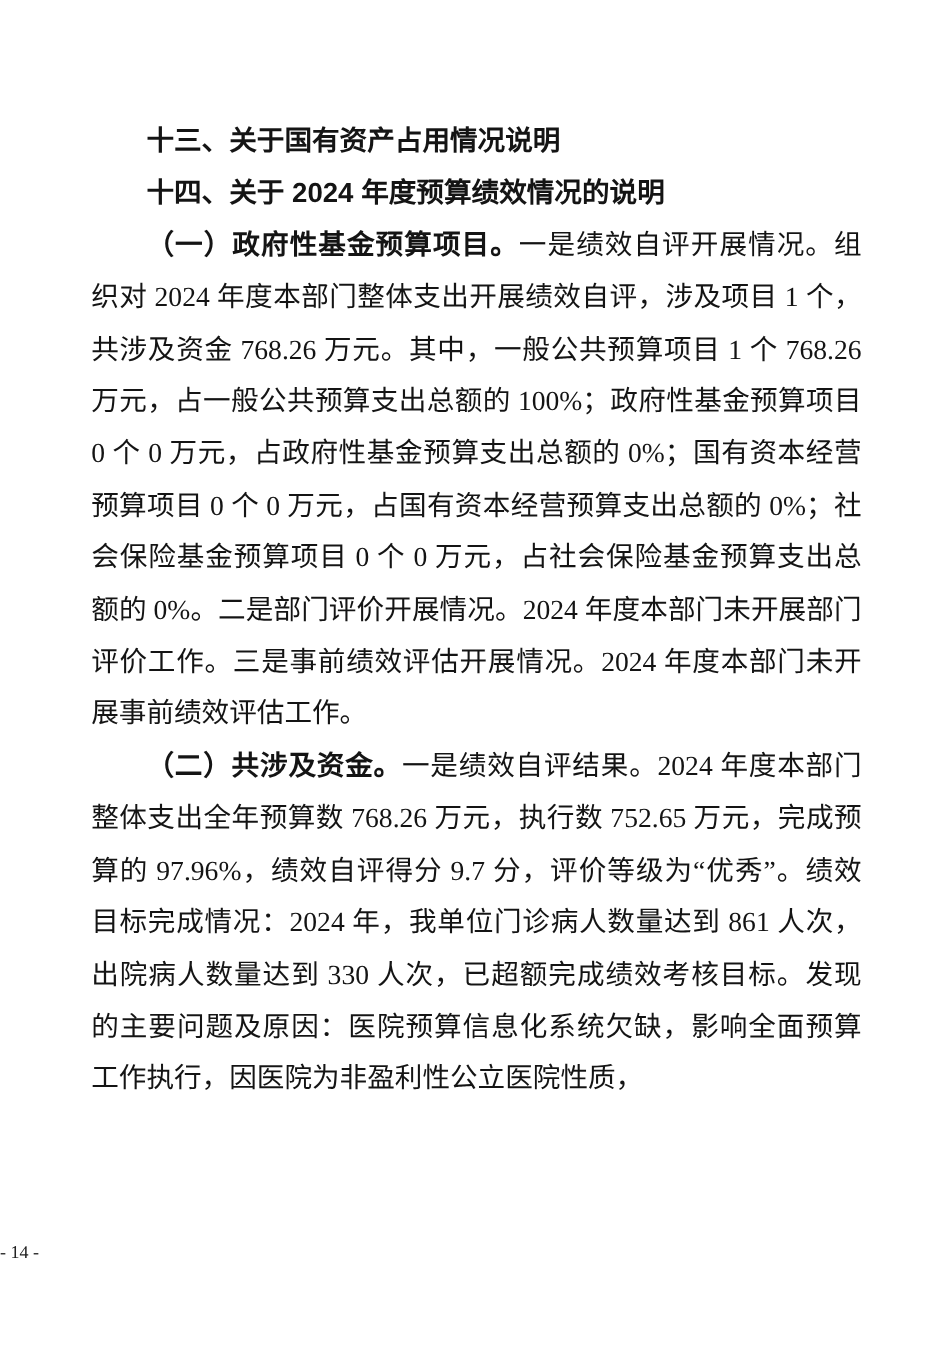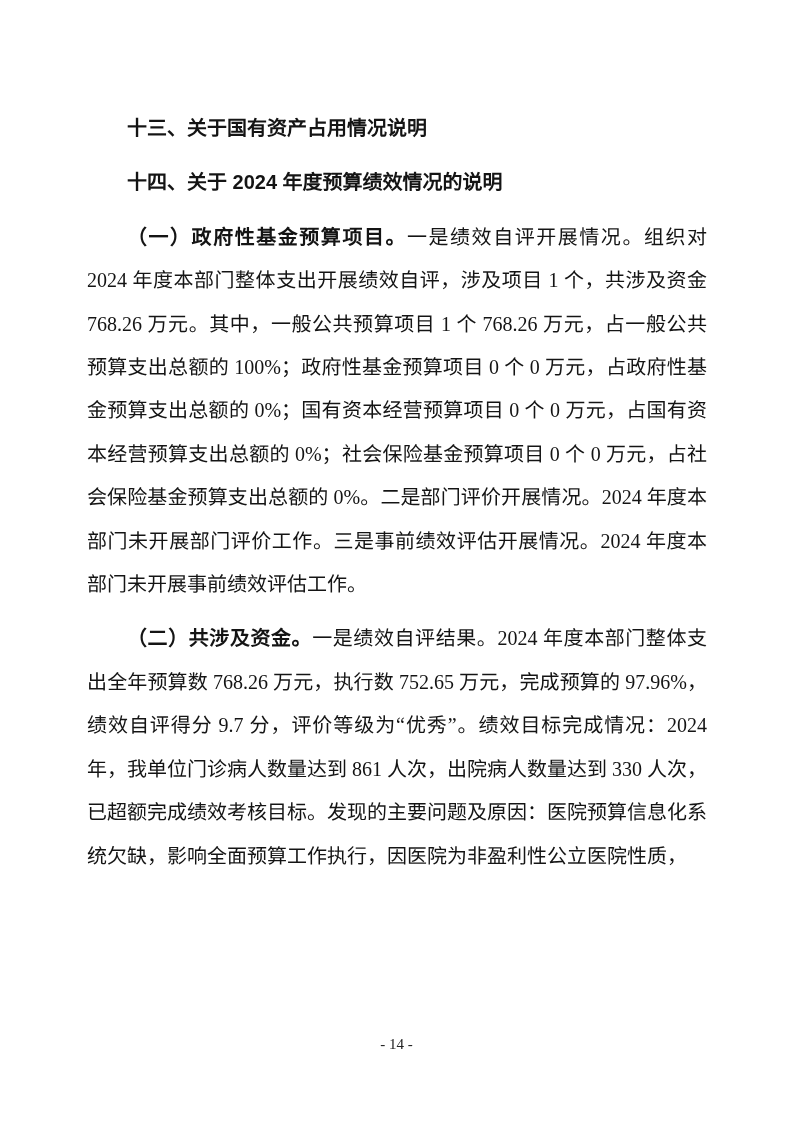--- a/index.html
+++ b/index.html
@@ -17,43 +17,43 @@
     font-family: "Liberation Serif", "DejaVu Serif", serif;
   }
   .content {
     position: absolute;
     left: 76px;
     top: 96px;
     width: 642px;
   }
   .content p,
   .content h2 {
-    margin: 11px;
-    font-size: 20px;
+    margin: 0;
+    font-size: 23px;
     line-height: 43.4px;
     text-align: justify;
     text-justify: inter-character;
     text-indent: 2em;
     font-weight: normal;
   }
   .content h2 {
     font-family: "Liberation Sans", "DejaVu Sans", sans-serif;
     font-weight: bold;
     text-align: left;
   }
   .content p .lead {
     font-family: "Liberation Sans", "DejaVu Sans", sans-serif;
     font-weight: bold;
   }
   .footer {
     position: absolute;
     left: 0;
     right: 0;
     top: 1036px;
-    text-align: center;
+    text-align: left;
     font-size: 15px;
     color: #222222;
     font-family: "Liberation Serif", "DejaVu Serif", serif;
   }
 </style>
 </head>
 <body>
 
 <div class="page">
   <div class="content">

